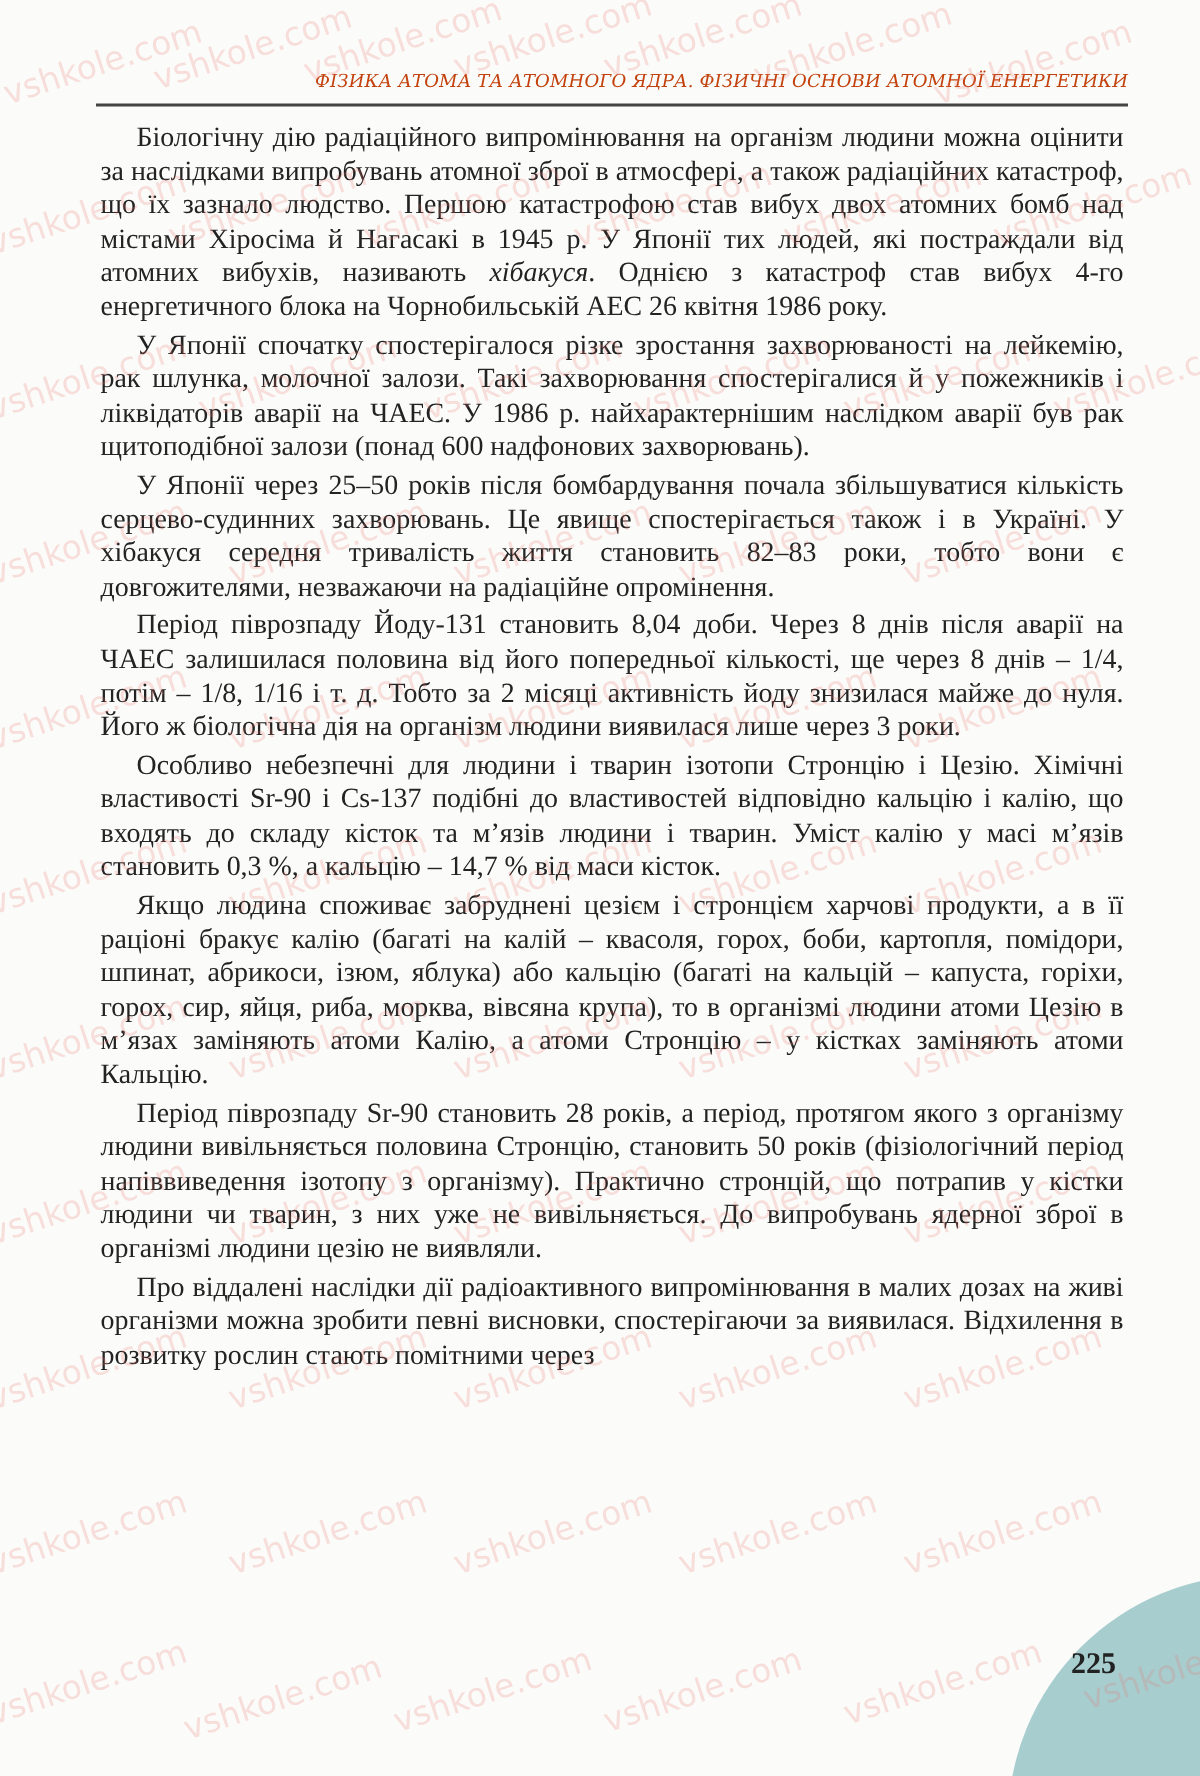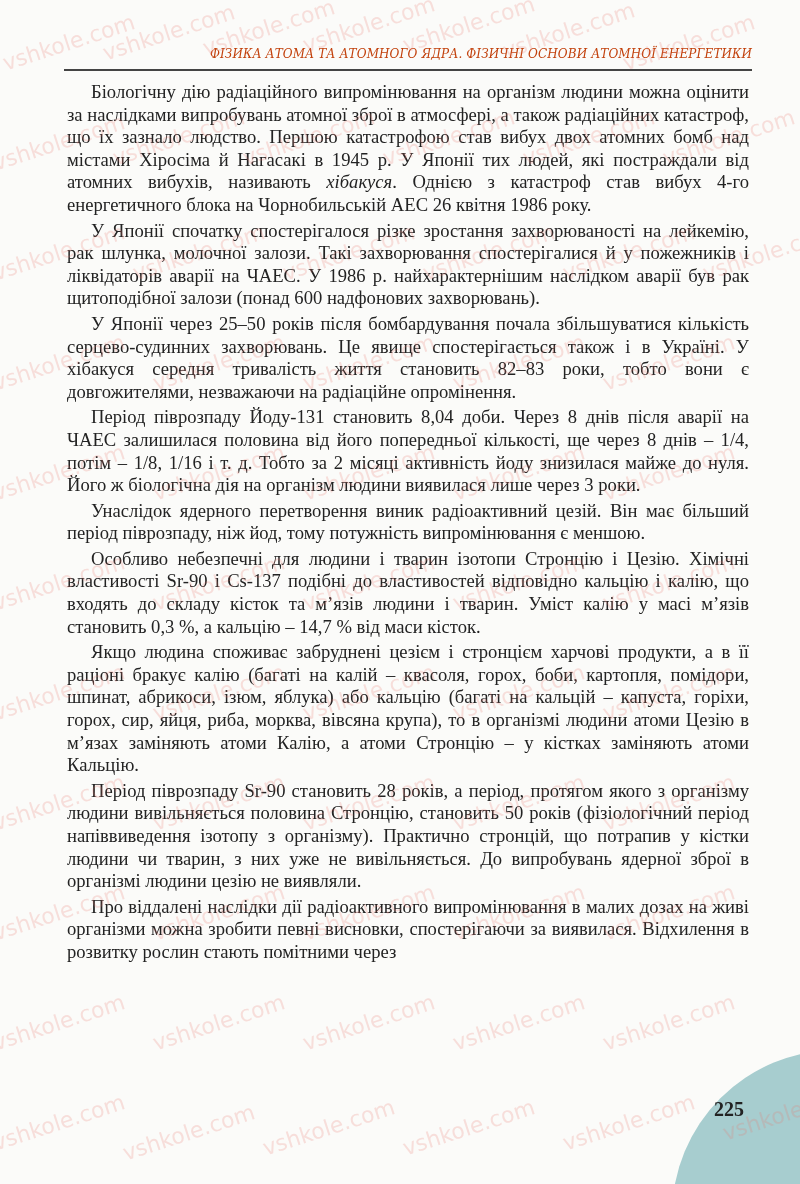--- a/index.html
+++ b/index.html
@@ -99,21 +99,20 @@
 <div class="page-circle"></div>
 
 <div class="running-head">ФІЗИКА АТОМА ТА АТОМНОГО ЯДРА. ФІЗИЧНІ ОСНОВИ АТОМНОЇ ЕНЕРГЕТИКИ</div>
 <div class="head-rule"></div>
 
 <div class="body-text">
   <p><span>Біологічну дію радіаційного випромінювання на організм людини можна оцінити за наслідками випробувань атомної зброї в атмосфері, а також радіаційних катастроф, що їх зазнало людство. Першою катастрофою став вибух двох атомних бомб над містами Хіросіма й Нагасакі в 1945 р. У Японії тих людей, які постраждали від атомних вибухів, називають </span><em>хібакуся</em><span>. Однією з катастроф став вибух 4-го енергетичного блока на Чорнобильській АЕС 26 квітня 1986 року.</span></p>
   <p>У Японії спочатку спостерігалося різке зростання захворюваності на лейкемію, рак шлунка, молочної залози. Такі захворювання спостерігалися й у пожежників і ліквідаторів аварії на ЧАЕС. У 1986 р. найхарактернішим наслідком аварії був рак щитоподібної залози (понад 600 надфонових захворювань).</p>
   <p>У Японії через 25–50 років після бомбардування почала збільшуватися кількість серцево-судинних захворювань. Це явище спостерігається також і в Україні. У хібакуся середня тривалість життя становить 82–83 роки, тобто вони є довгожителями, незважаючи на радіаційне опромінення.</p>
   <p>Період піврозпаду Йоду-131 становить 8,04 доби. Через 8 днів після аварії на ЧАЕС залишилася половина від його попередньої кількості, ще через 8 днів – 1/4, потім – 1/8, 1/16 і т. д. Тобто за 2 місяці активність йоду знизилася майже до нуля. Його ж біологічна дія на організм людини виявилася лише через 3 роки.</p>
-  <p>Унаслідок ядерного перетворення виник радіоактивний цезій. Він має більший період піврозпаду, ніж йод, тому потужність випромінювання є меншою.</p>
   <p>Особливо небезпечні для людини і тварин ізотопи Стронцію і Цезію. Хімічні властивості Sr-90 і Cs-137 подібні до властивостей відповідно кальцію і калію, що входять до складу кісток та м’язів людини і тварин. Уміст калію у масі м’язів становить 0,3 %, а кальцію – 14,7 % від маси кісток.</p>
   <p>Якщо людина споживає забруднені цезієм і стронцієм харчові продукти, а в її раціоні бракує калію (багаті на калій – квасоля, горох, боби, картопля, помідори, шпинат, абрикоси, ізюм, яблука) або кальцію (багаті на кальцій – капуста, горіхи, горох, сир, яйця, риба, морква, вівсяна крупа), то в організмі людини атоми Цезію в м’язах заміняють атоми Калію, а атоми Стронцію – у кістках заміняють атоми Кальцію.</p>
   <p>Період піврозпаду Sr-90 становить 28 років, а період, протягом якого з організму людини вивільняється половина Стронцію, становить 50 років (фізіологічний період напіввиведення ізотопу з організму). Практично стронцій, що потрапив у кістки людини чи тварин, з них уже не вивільняється. До випробувань ядерної зброї в організмі людини цезію не виявляли.</p>
   <p>Про віддалені наслідки дії радіоактивного випромінювання в малих дозах на живі організми можна зробити певні висновки, спостерігаючи за виявилася. Відхилення в розвитку рослин стають помітними через</p>
 </div>
 
 <div class="page-number">225</div>
 
 <div class="watermarks">
   <span class="wm" style="left:0px;top:30px">vshkole.com</span>

